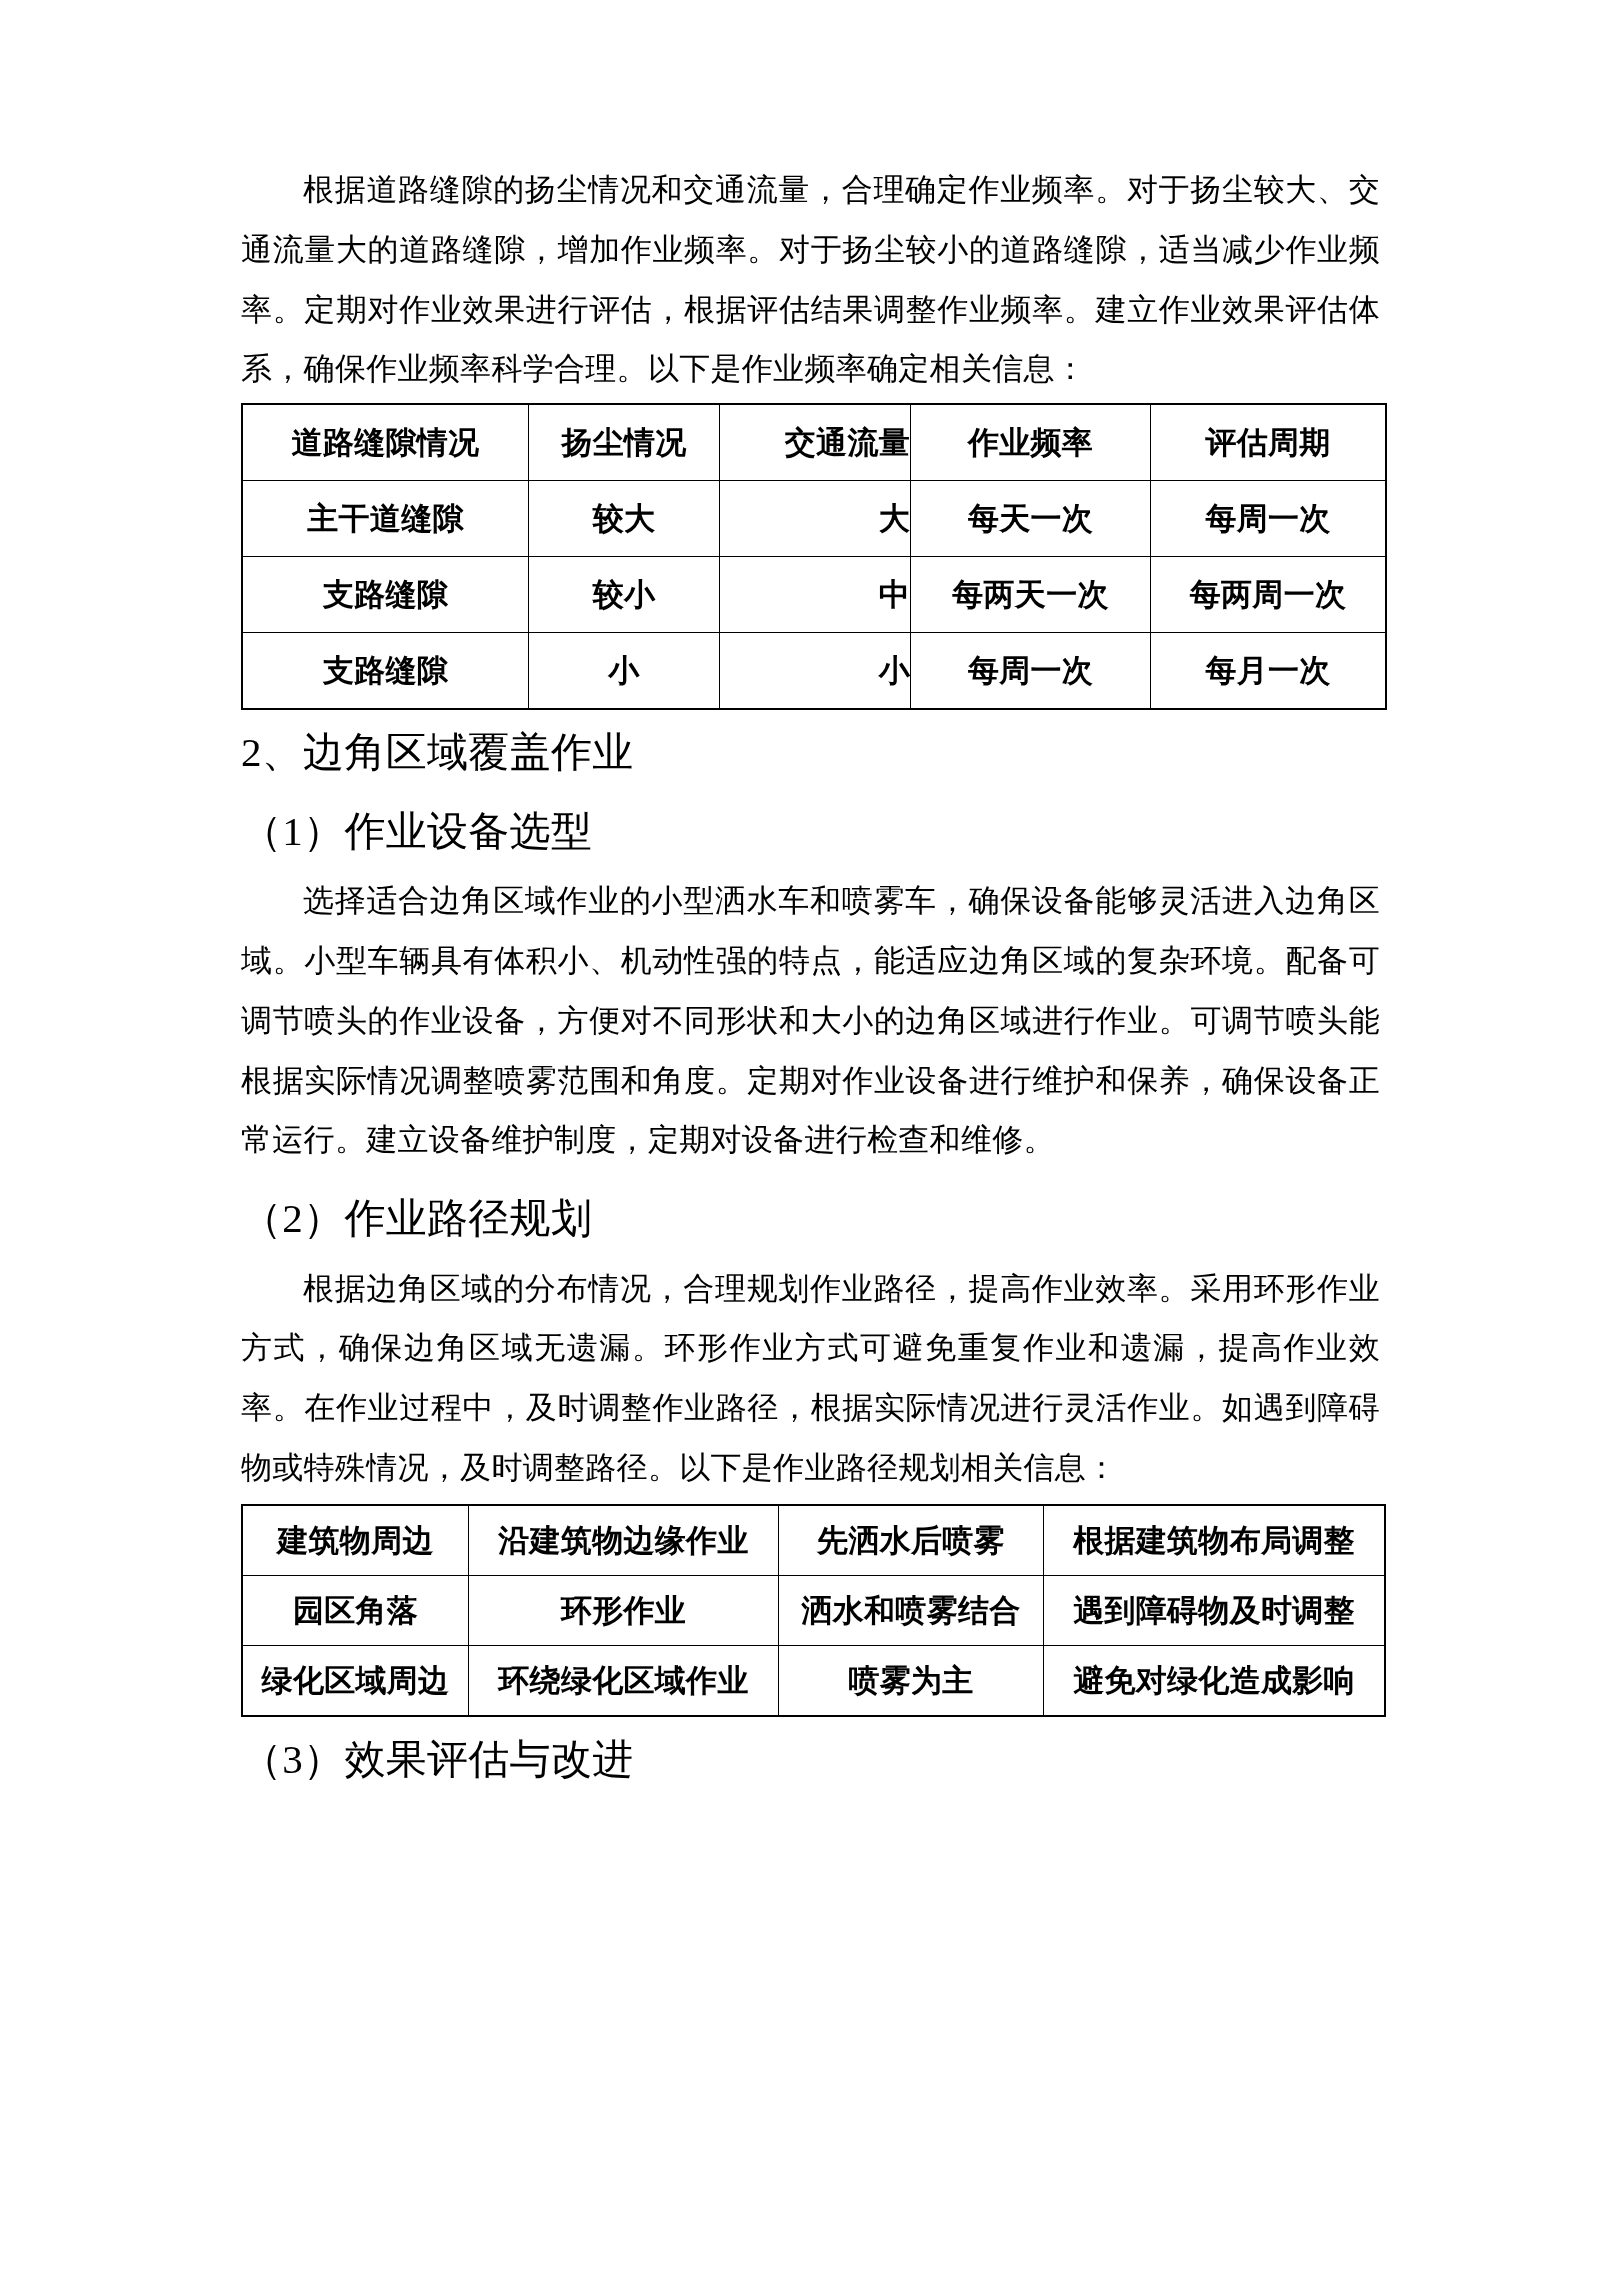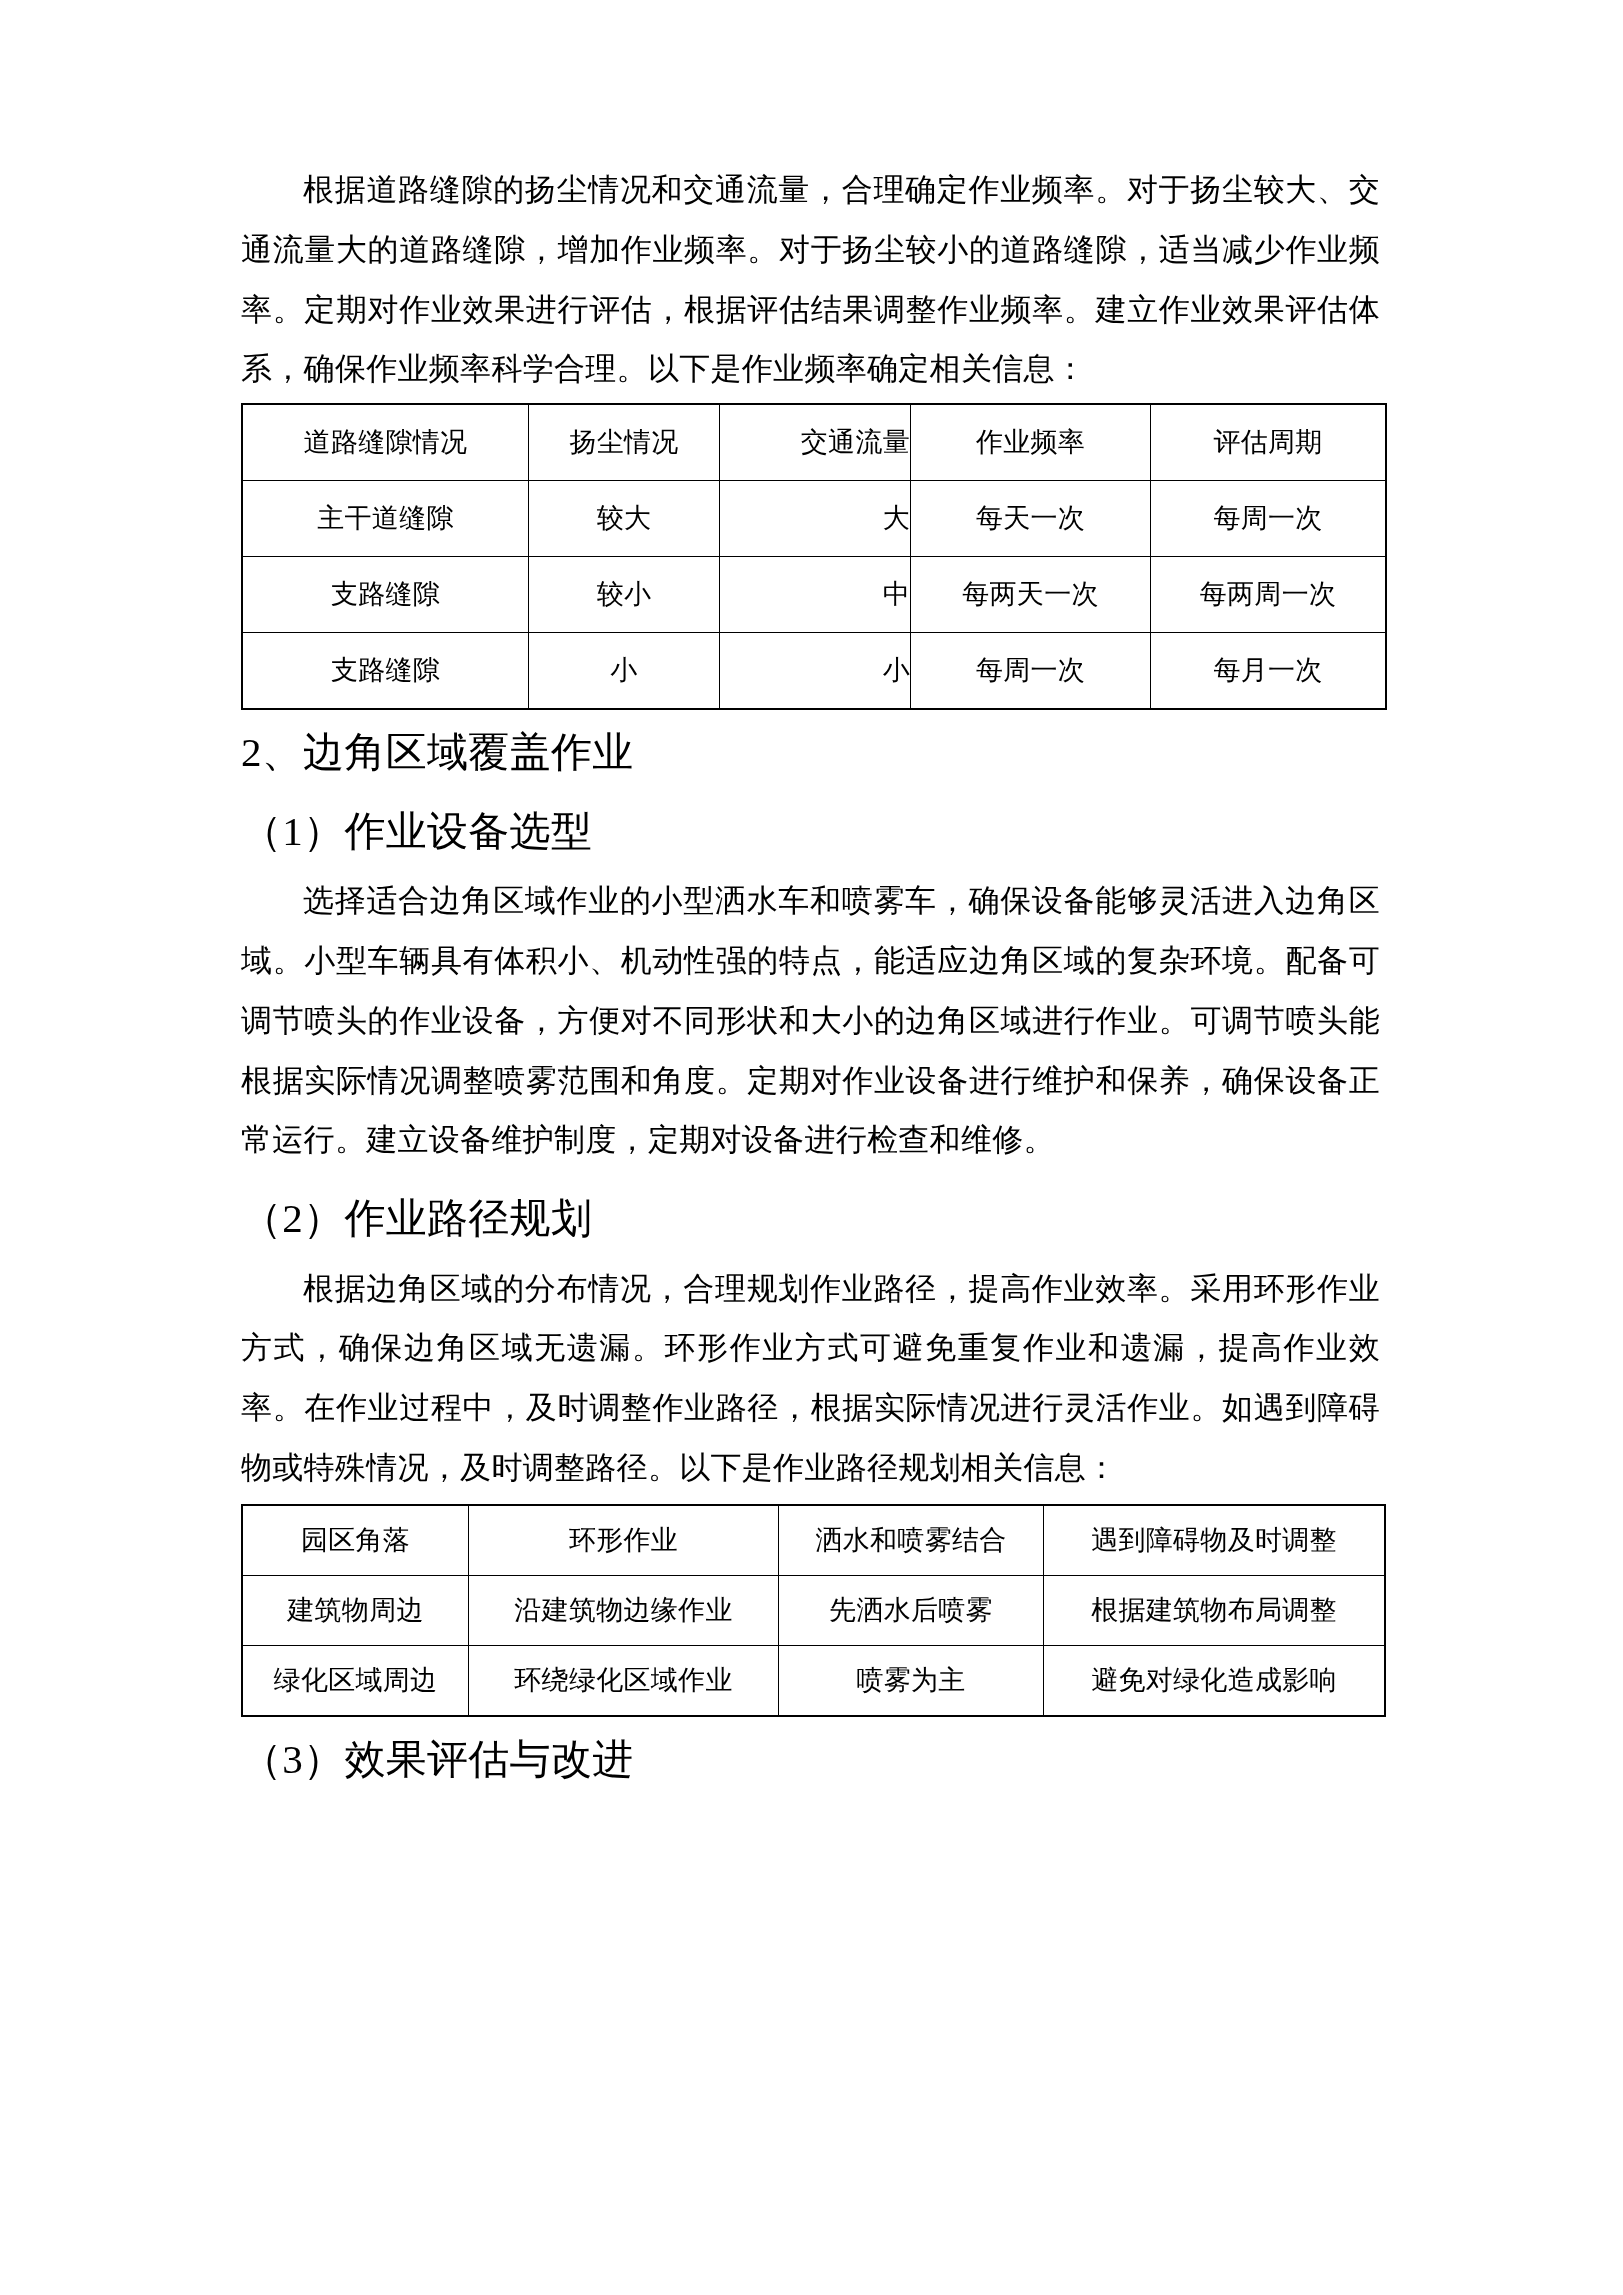--- a/index.html
+++ b/index.html
@@ -54,25 +54,26 @@
   table.doc-table {
     border-collapse: collapse;
     table-layout: fixed;
     margin: 0;
     border: 2px solid #000;
   }
   table.doc-table td {
     border: 1.3px solid #000;
     text-align: center;
     vertical-align: middle;
-    font-size: 27px;
+    font-size: 31px;
     line-height: 1.4;
     padding: 0;
     height: 75px;
     letter-spacing: 0.3px;
+    font-weight: bold;
   }
   table.t1 { width: 1137px; }
   table.t1 .c1 { width: 285px; }
   table.t1 .c2 { width: 190px; }
   table.t1 .c3 { width: 190px; text-align: right; }
   table.t1 .c4 { width: 239px; }
   table.t1 .c5 { width: 234px; }
 
   table.t2 { width: 1137px; }
   table.t2 .d1 { width: 225px; }
@@ -136,30 +137,30 @@
     <div class="spacer-sm"></div>
 
     <p class="heading">（2）作业路径规划</p>
 
     <p class="para">根据边角区域的分布情况，合理规划作业路径，提高作业效率。采用环形作业方式，确保边角区域无遗漏。环形作业方式可避免重复作业和遗漏，提高作业效率。在作业过程中，及时调整作业路径，根据实际情况进行灵活作业。如遇到障碍物或特殊情况，及时调整路径。以下是作业路径规划相关信息：</p>
 
     <div class="tbl-wrap second">
       <table class="doc-table t2">
         <tbody>
           <tr>
+            <td class="d1">建筑物周边</td>
+            <td class="d2">沿建筑物边缘作业</td>
+            <td class="d3">先洒水后喷雾</td>
+            <td class="d4">根据建筑物布局调整</td>
+          </tr>
+          <tr>
             <td class="d1">园区角落</td>
             <td class="d2">环形作业</td>
             <td class="d3">洒水和喷雾结合</td>
             <td class="d4">遇到障碍物及时调整</td>
-          </tr>
-          <tr>
-            <td class="d1">建筑物周边</td>
-            <td class="d2">沿建筑物边缘作业</td>
-            <td class="d3">先洒水后喷雾</td>
-            <td class="d4">根据建筑物布局调整</td>
           </tr>
           <tr>
             <td class="d1">绿化区域周边</td>
             <td class="d2">环绕绿化区域作业</td>
             <td class="d3">喷雾为主</td>
             <td class="d4">避免对绿化造成影响</td>
           </tr>
         </tbody>
       </table>
     </div>

